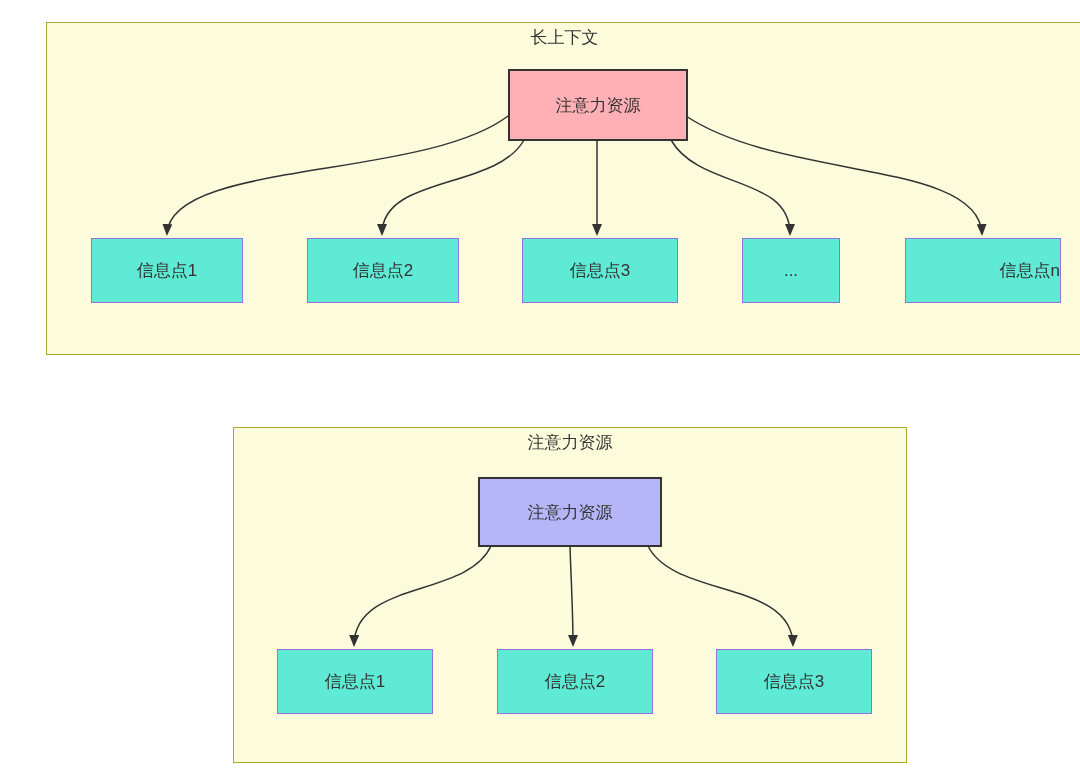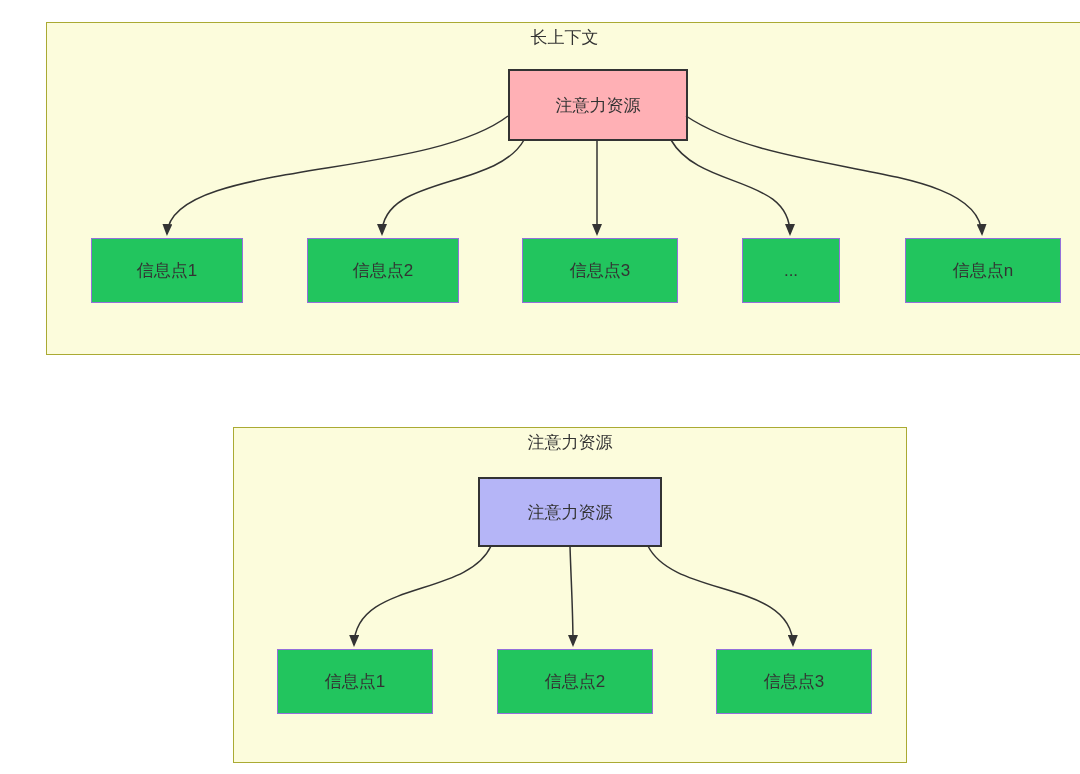--- a/index.html
+++ b/index.html
@@ -37,21 +37,21 @@
     font-size: 17px;
     color: #333333;
     text-align: center;
   }
   .attention {
     background: #ffb0b5;
     border: 2px solid #333333;
   }
   .attention.short { background: #b5b5f7; }
   .info {
-    background: #22c55e;
+    background: #5eead4;
     border: 1px solid #9370db;
   }
   svg.edges {
     position: absolute;
     left: 0; top: 0;
     width: 1080px; height: 774px;
     pointer-events: none;
   }
   .edge { fill: none; stroke: #333333; stroke-width: 1.5; }
 </style>
@@ -72,21 +72,21 @@
     </div>
     <div class="node info" style="left:260px; top:215px; width:152px; height:65px;">
       <span>信息点2</span>
     </div>
     <div class="node info" style="left:475px; top:215px; width:156px; height:65px;">
       <span>信息点3</span>
     </div>
     <div class="node info" style="left:695px; top:215px; width:98px; height:65px;">
       <span>...</span>
     </div>
-    <div class="node info" style="left:858px; top:215px; width:156px; height:65px;">
+    <div class="node info" style="left:858px; top:215px; width:156px; height:65px;justify-content:flex-end;">
       <span>信息点n</span>
     </div>
   </section>
 
   <section class="container" style="left: 209px; top: 427px; width: 674px; height: 336px; background: rgb(252, 252, 220);">
     <div class="container-title">注意力资源</div>
 
     <div class="node attention short" style="left: 244px; top: 49px; width: 184px; height: 70px; background: rgb(181, 181, 247);">
       <span>注意力资源</span>
     </div>

